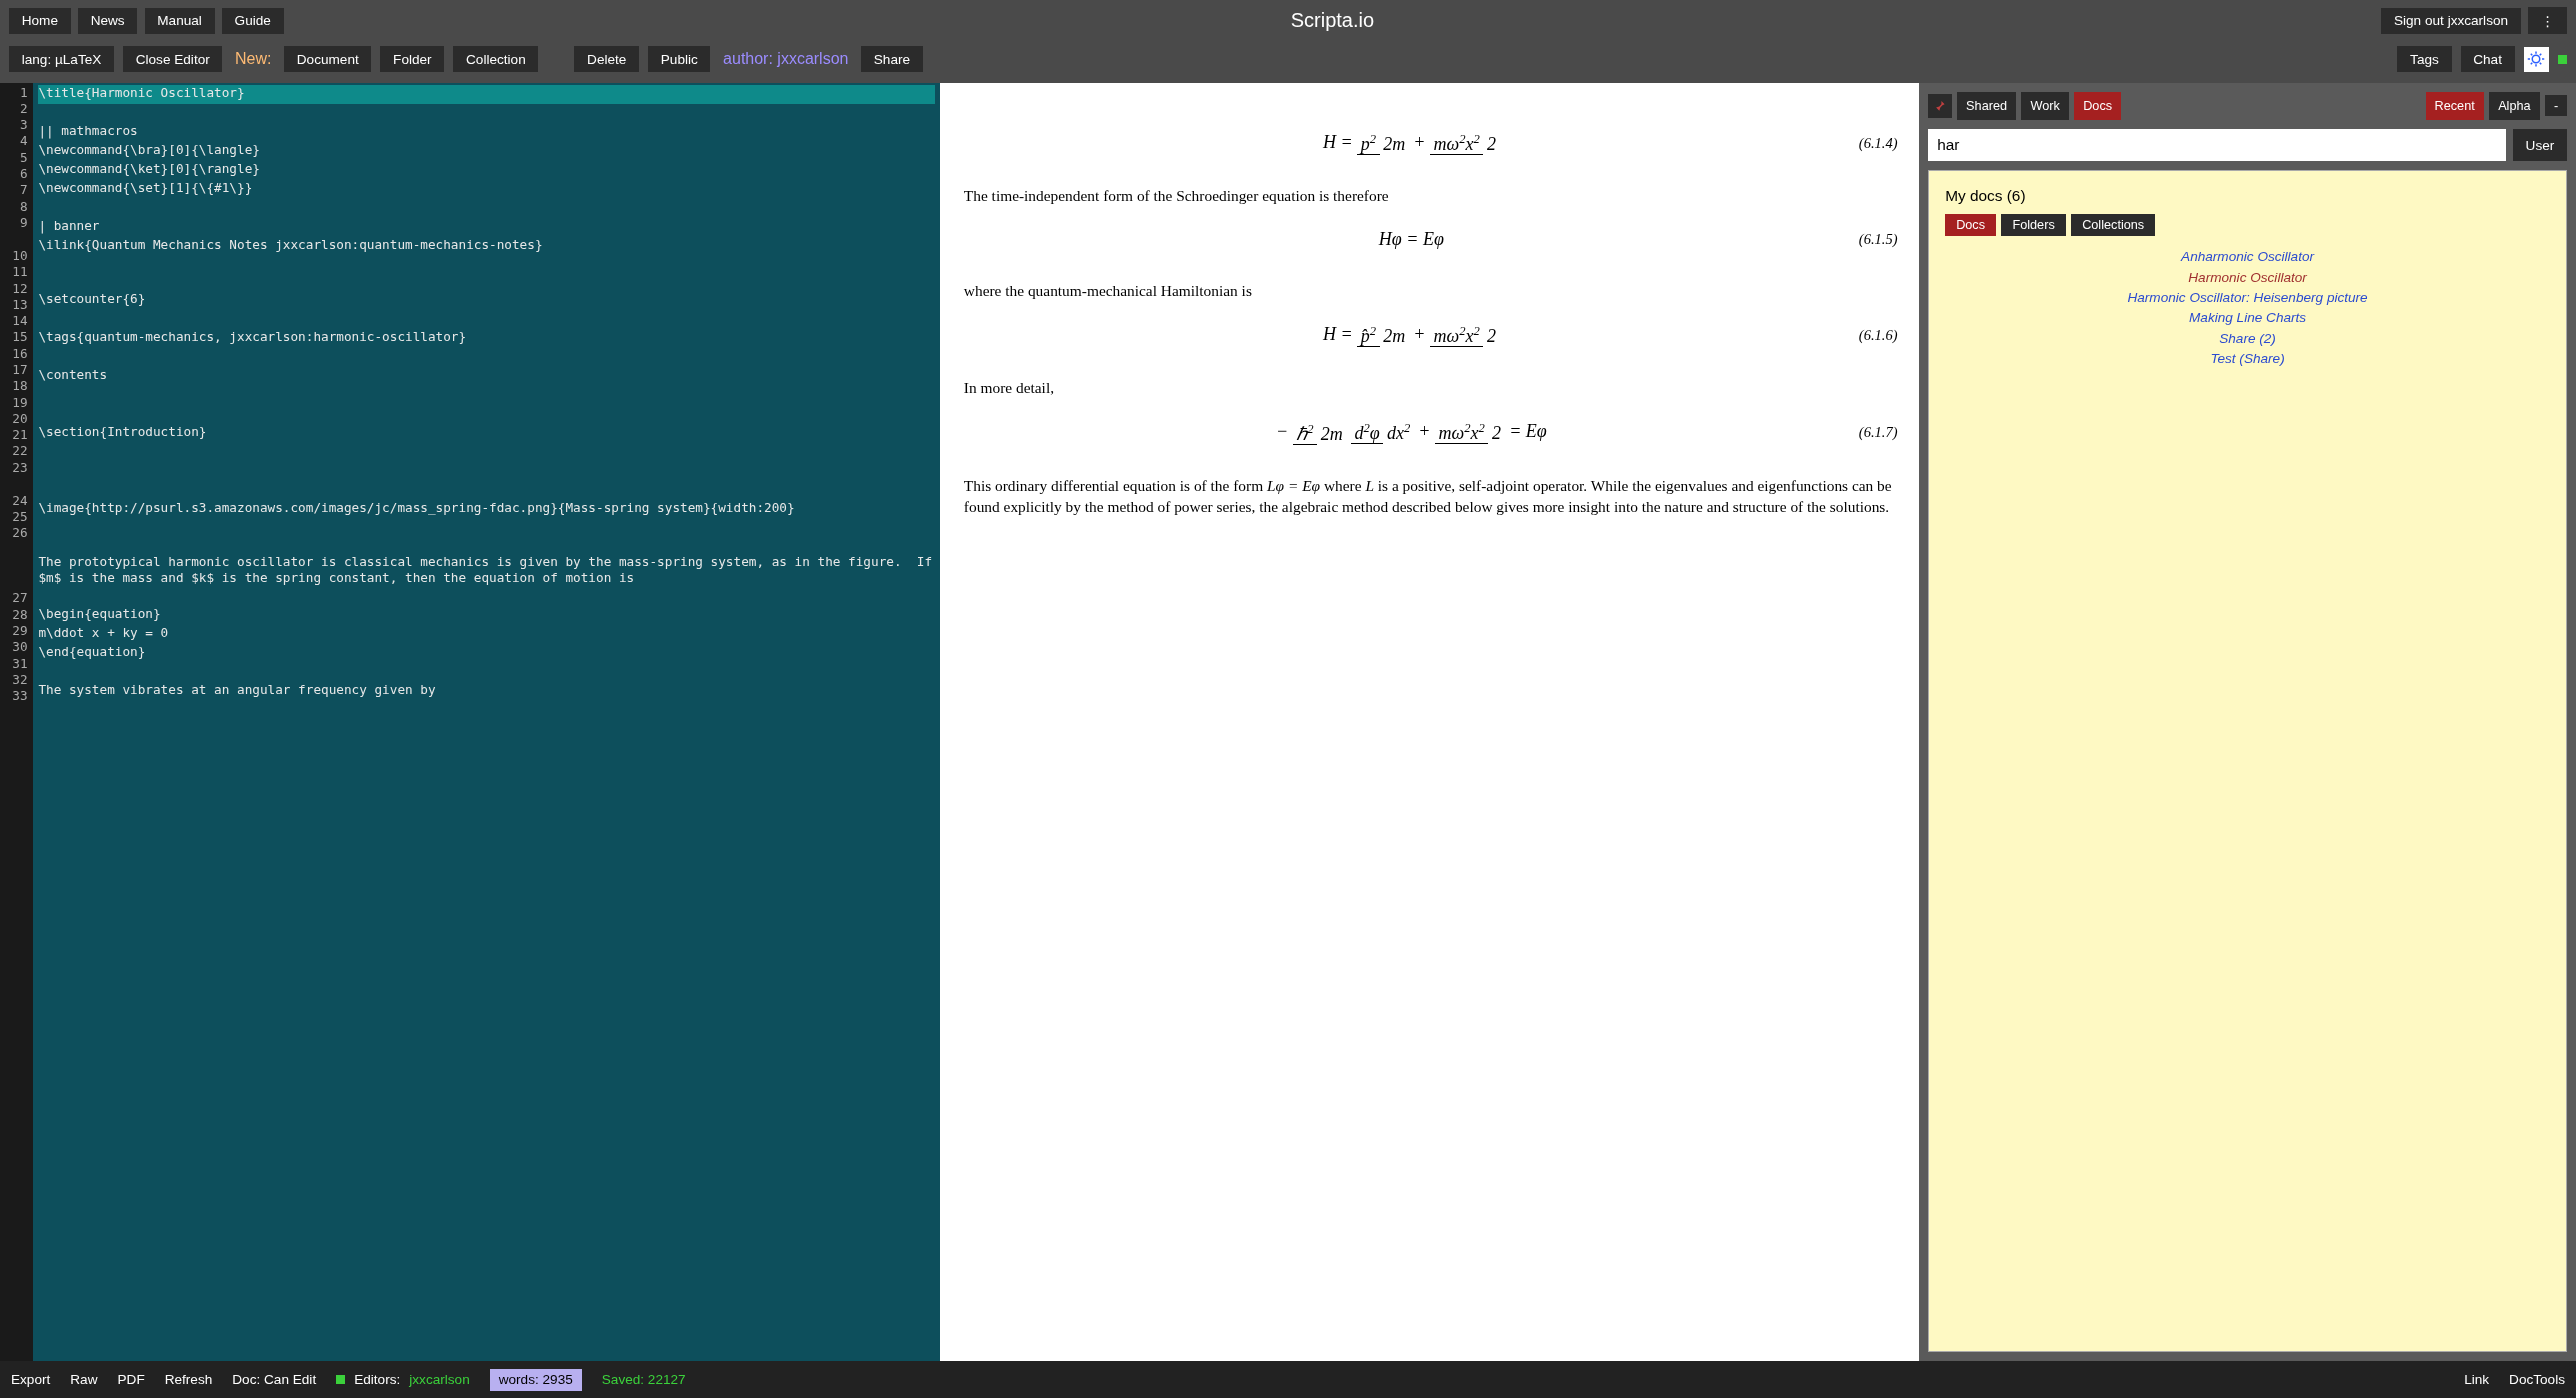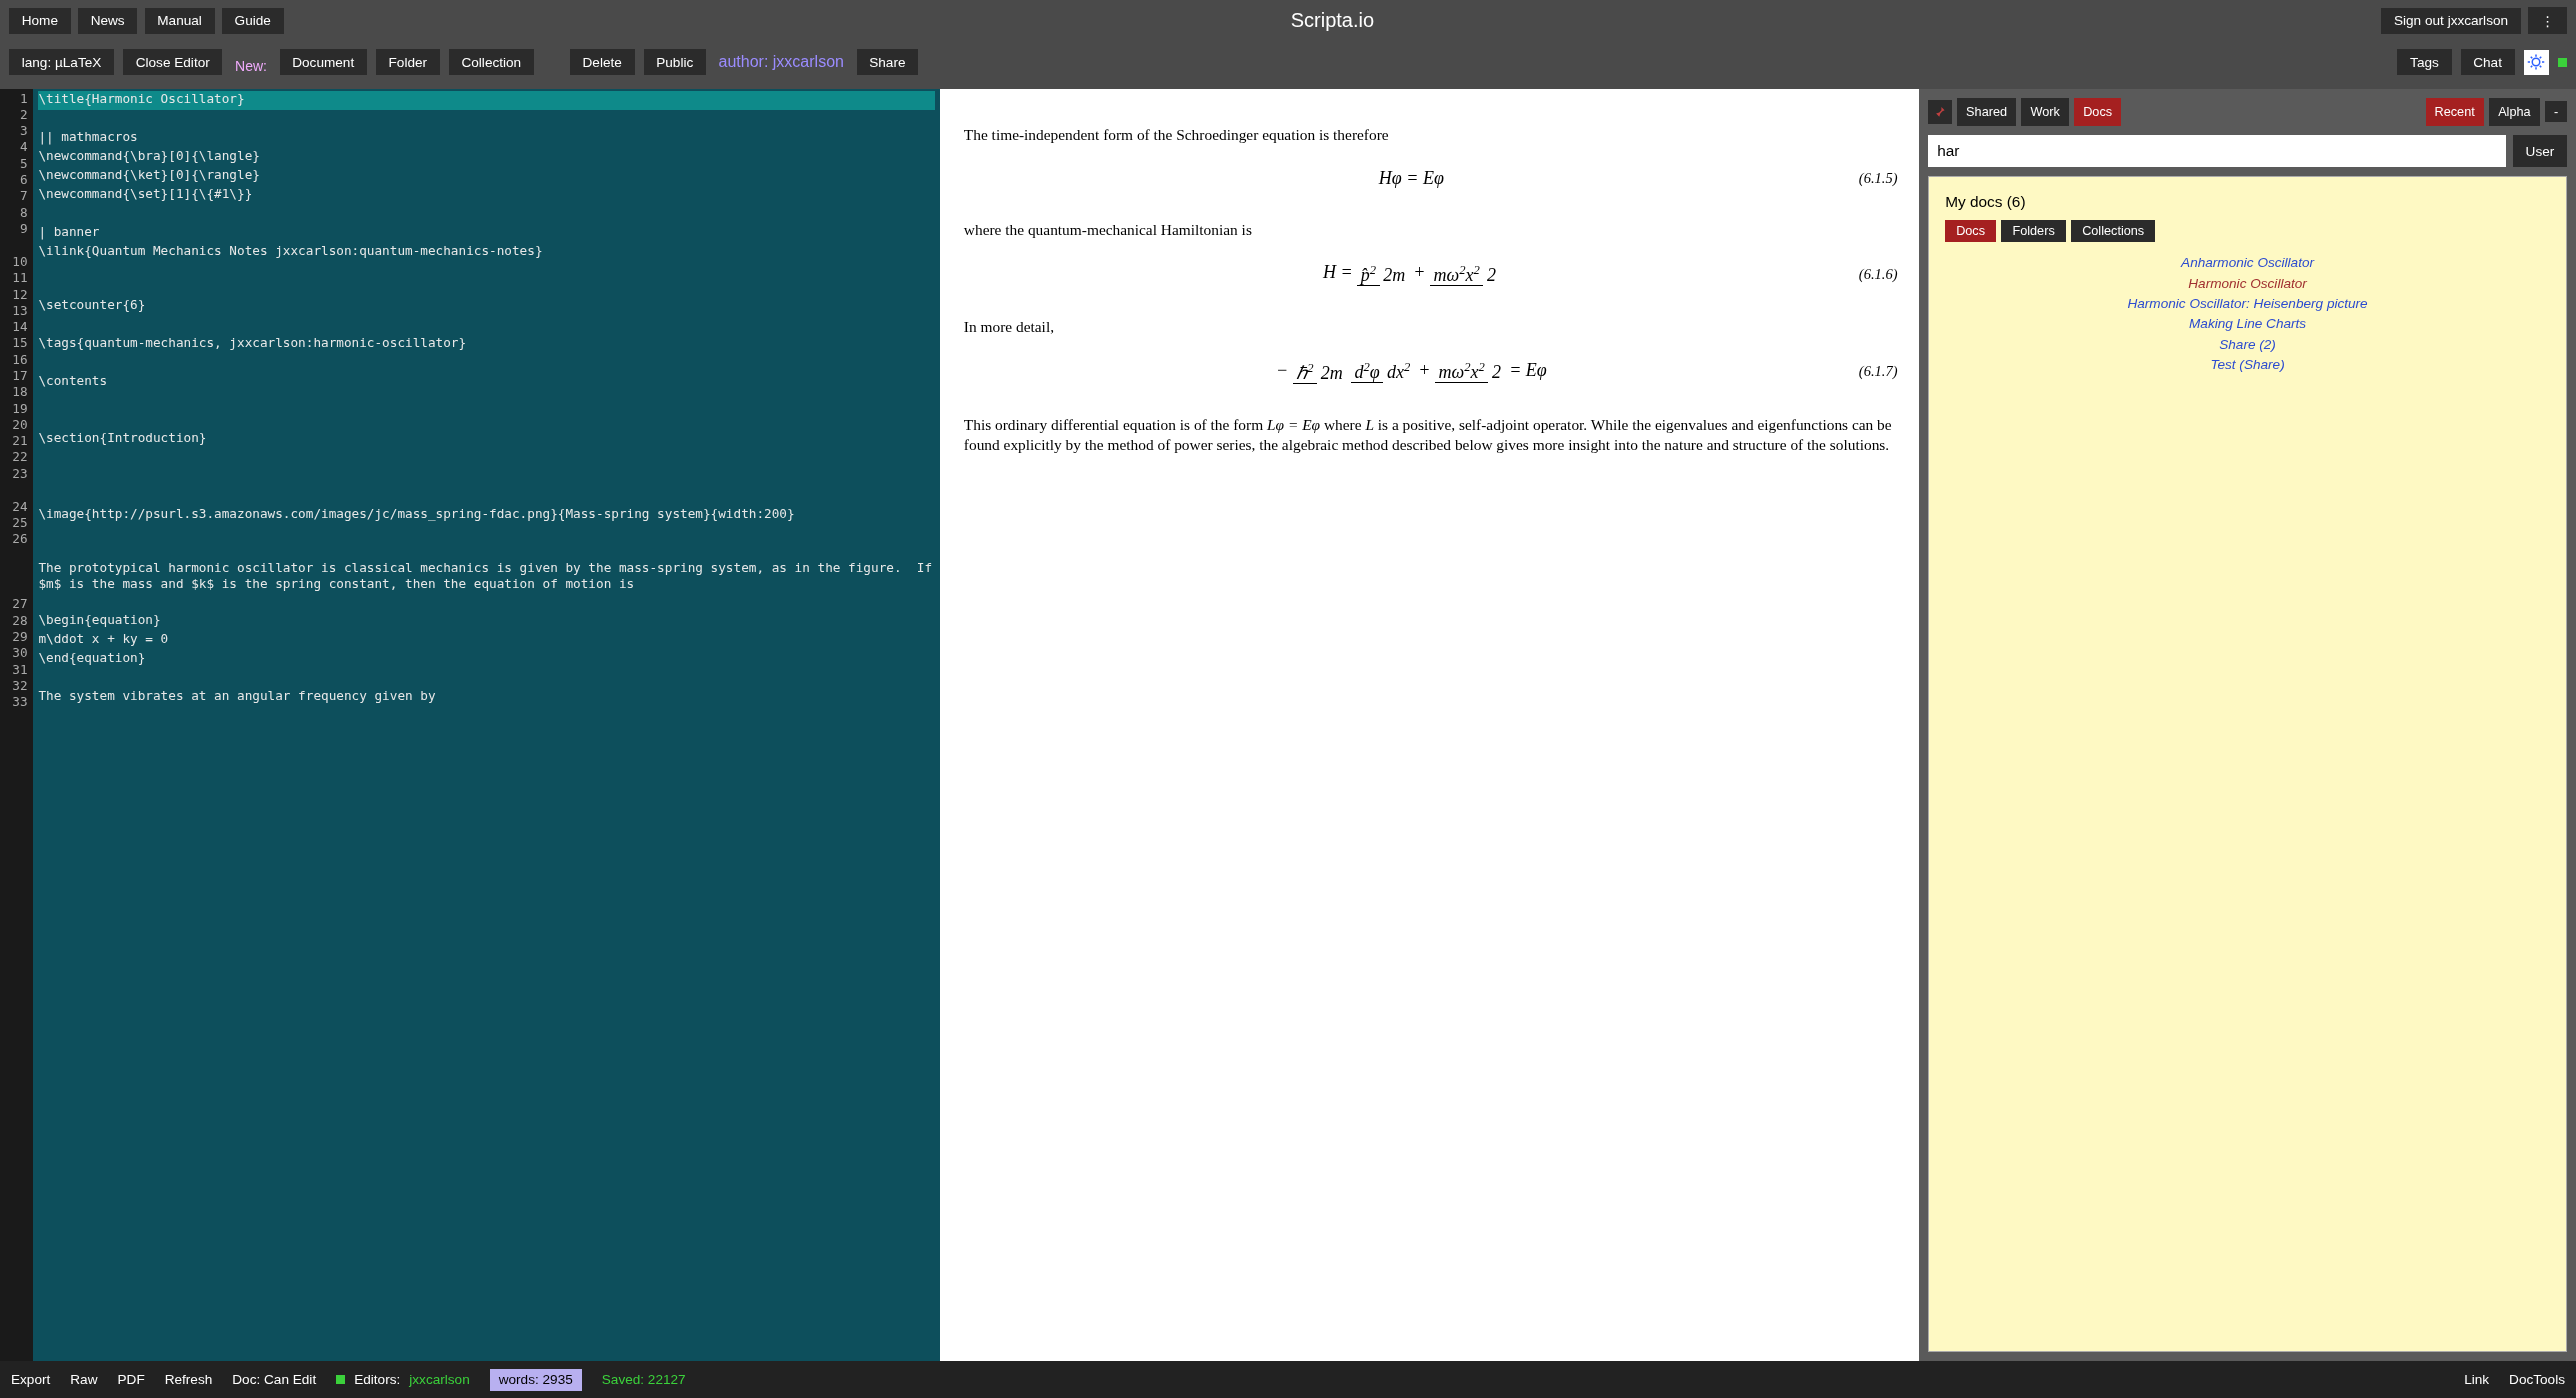--- a/index.html
+++ b/index.html
@@ -40,24 +40,23 @@
   color: #fff;
   font-size: 20px;
   font-weight: 400;
 }
 .author-link {
   color: #9b8cff;
   font-size: 16px;
   padding: 5.4px 3.6px;
 }
 .new-label {
-  color: #f0abfc;
-  font-size: 14px;
+  color: #fdba74;
+  font-size: 16px;
   padding: 5.4px 3.6px;
-  margin-top: 8px;
 }
 .bug-icon {
   display: inline-flex;
   align-items: center;
   justify-content: center;
   width: 25.4px;
   height: 25.4px;
   background: #fff;
   color: #2b5fff;
 }
@@ -263,20 +262,29 @@
         <div>29</div>
         <div>30</div>
         <div>31</div>
         <div>32</div>
         <div>33</div>
       </div>
     <div class="code" id="code"><div class="hl">\title{Harmonic Oscillator}</div><div></div><div>|| mathmacros</div><div>\newcommand{\bra}[0]{\langle}</div><div>\newcommand{\ket}[0]{\rangle}</div><div>\newcommand{\set}[1]{\{#1\}}</div><div></div><div>| banner</div><div class="wrap">\ilink{Quantum Mechanics Notes jxxcarlson:quantum-mechanics-notes}</div><div></div><div></div><div>\setcounter{6}</div><div></div><div>\tags{quantum-mechanics, jxxcarlson:harmonic-oscillator}</div><div></div><div>\contents</div><div></div><div></div><div>\section{Introduction}</div><div></div><div></div><div></div><div class="wrap">\image{http://psurl.s3.amazonaws.com/images/jc/mass_spring-fdac.png}{Mass-spring system}{width:200}</div><div></div><div></div><div class="wrap">The prototypical harmonic oscillator is classical mechanics is given by the mass-spring system, as in the figure.  If $m$ is the mass and $k$ is the spring constant, then the equation of motion is</div><div></div><div>\begin{equation}</div><div>m\ddot x + ky = 0</div><div>\end{equation}</div><div></div><div>The system vibrates at an angular frequency given by</div><div></div></div>
   </div>
 
   <div class="preview-pane">
+    <div class="eq">
+      <div class="math">
+        <span style="font-style:italic">H</span> =
+        <span class="frac"><span class="top"><i>p</i><sup>2</sup></span><span class="bot">2<i>m</i></span></span>
+        +
+        <span class="frac"><span class="top"><i>mω</i><sup>2</sup><i>x</i><sup>2</sup></span><span class="bot">2</span></span>
+      </div>
+      <div class="num">(6.1.4)</div>
+    </div>
 
     <p>The time-independent form of the Schroedinger equation is therefore</p>
 
     <div class="eq">
       <div class="math">Hφ = Eφ</div>
       <div class="num">(6.1.5)</div>
     </div>
 
     <p>where the quantum-mechanical Hamiltonian is</p>
 

